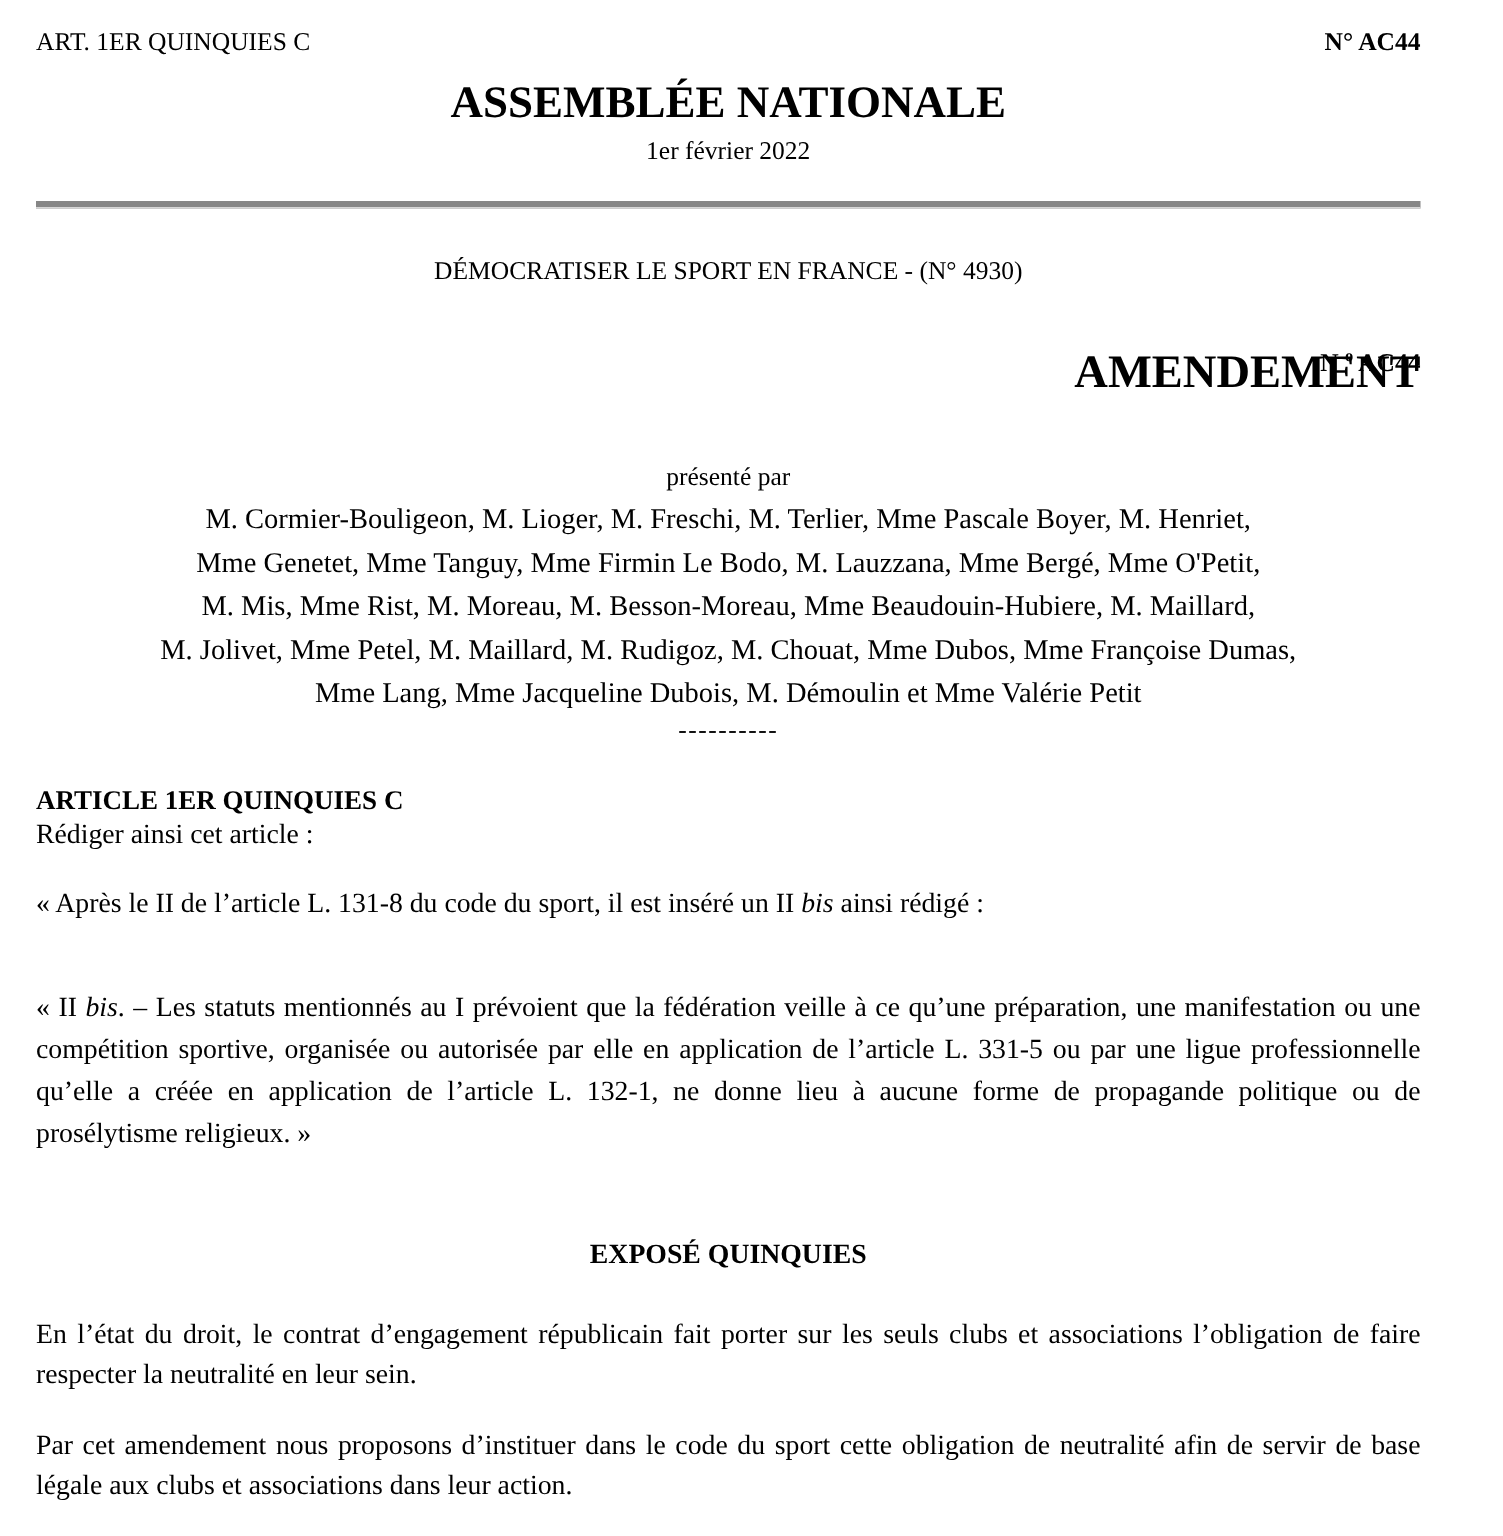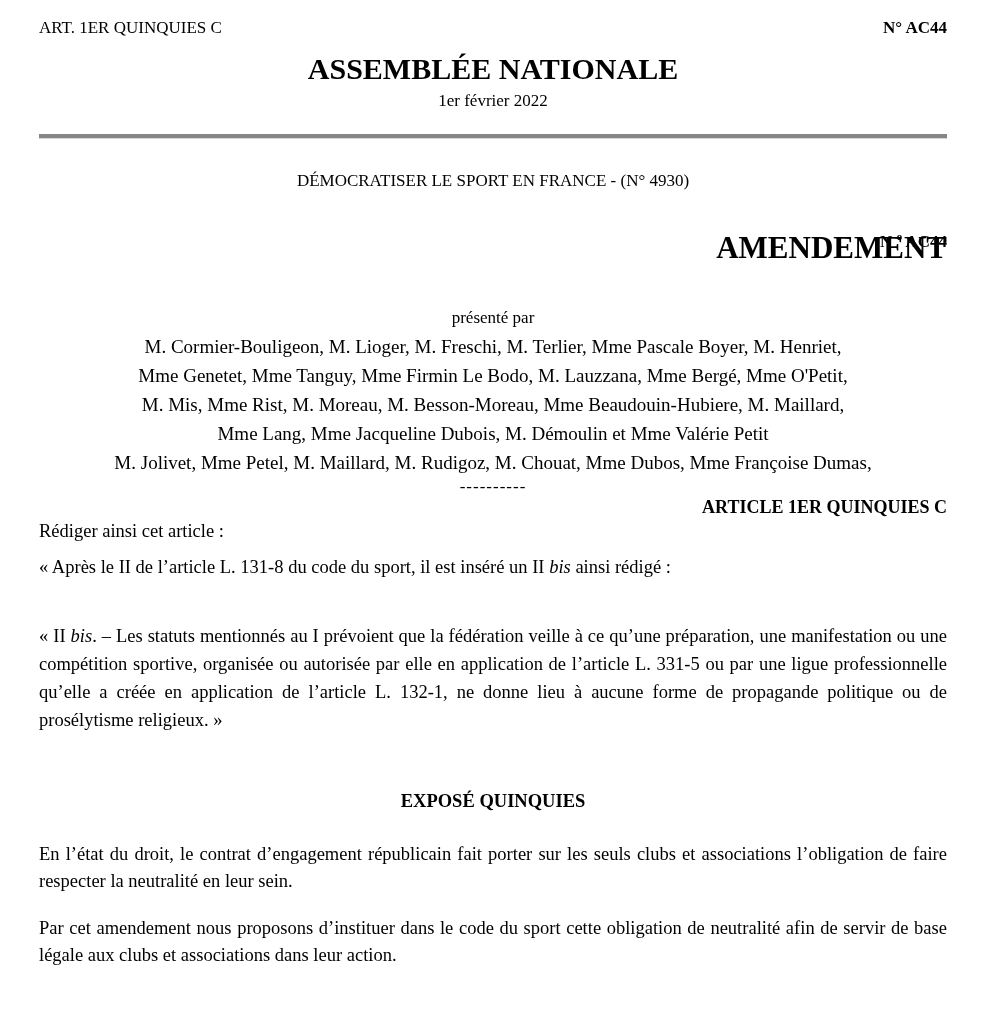--- a/index.html
+++ b/index.html
@@ -7,21 +7,21 @@
     padding: 0;
     background: #ffffff;
     width: 1002px;
     height: 1024px;
     overflow: hidden;
   }
   .page {
     box-sizing: border-box;
     width: 984px;
     height: 1024px;
-    padding: 18px 37px 0 39px;
+    padding: 18px 37px 0 24px;
     font-family: "Liberation Serif", "DejaVu Serif", serif;
     color: #000000;
   }
   .hdr-row {
     display: flex;
     justify-content: space-between;
     align-items: flex-start;
     font-size: 17px;
     line-height: 20px;
   }
@@ -87,32 +87,33 @@
     margin-top: 4px;
   }
   .separator {
     text-align: center;
     font-size: 17px;
     line-height: 18px;
     margin-top: 1px;
     letter-spacing: 1px;
   }
   .article-heading {
-    text-align: right;
+    text-align: left;
     font-weight: bold;
     font-size: 18px;
     line-height: 22px;
+    margin-top: 26px;
   }
   .para {
     font-size: 18.5px;
     line-height: 26px;
     margin: 0;
   }
   .instruction { }
-  .insert-line { margin-top: 10px; }
+  .insert-line { margin-top: 20px; }
   .body-para {
     margin-top: 42px;
     text-align: justify;
     line-height: 28px;
   }
   .expose-heading {
     text-align: center;
     font-weight: bold;
     font-size: 18.5px;
     line-height: 22px;
@@ -147,22 +148,22 @@
     <h1 class="amendement-heading">AMENDEMENT</h1>
     <span class="amendement-num"><span>N </span><sup>o</sup><span> AC44</span></span>
   </div>
 
   <div class="presented">présenté par</div>
 
   <div class="sponsors">
     <div>M. Cormier-Bouligeon, M. Lioger, M. Freschi, M. Terlier, Mme Pascale Boyer, M. Henriet,</div>
     <div>Mme Genetet, Mme Tanguy, Mme Firmin Le Bodo, M. Lauzzana, Mme Bergé, Mme O'Petit,</div>
     <div>M. Mis, Mme Rist, M. Moreau, M. Besson-Moreau, Mme Beaudouin-Hubiere, M. Maillard,</div>
+    <div>M. Jolivet, Mme Petel, M. Maillard, M. Rudigoz, M. Chouat, Mme Dubos, Mme Françoise Dumas,</div>
     <div>Mme Lang, Mme Jacqueline Dubois, M. Démoulin et Mme Valérie Petit</div>
-    <div>M. Jolivet, Mme Petel, M. Maillard, M. Rudigoz, M. Chouat, Mme Dubos, Mme Françoise Dumas,</div>
   </div>
 
   <div class="separator">----------</div>
 
   <div class="article-heading">ARTICLE 1ER QUINQUIES C</div>
 
   <p class="para instruction">Rédiger ainsi cet article :</p>
 
   <p class="para insert-line"><span>« Après le II de l’article L. 131-8 du code du sport, il est inséré un II </span><span style="font-style: italic;">bis</span><span> ainsi rédigé :</span></p>
 

